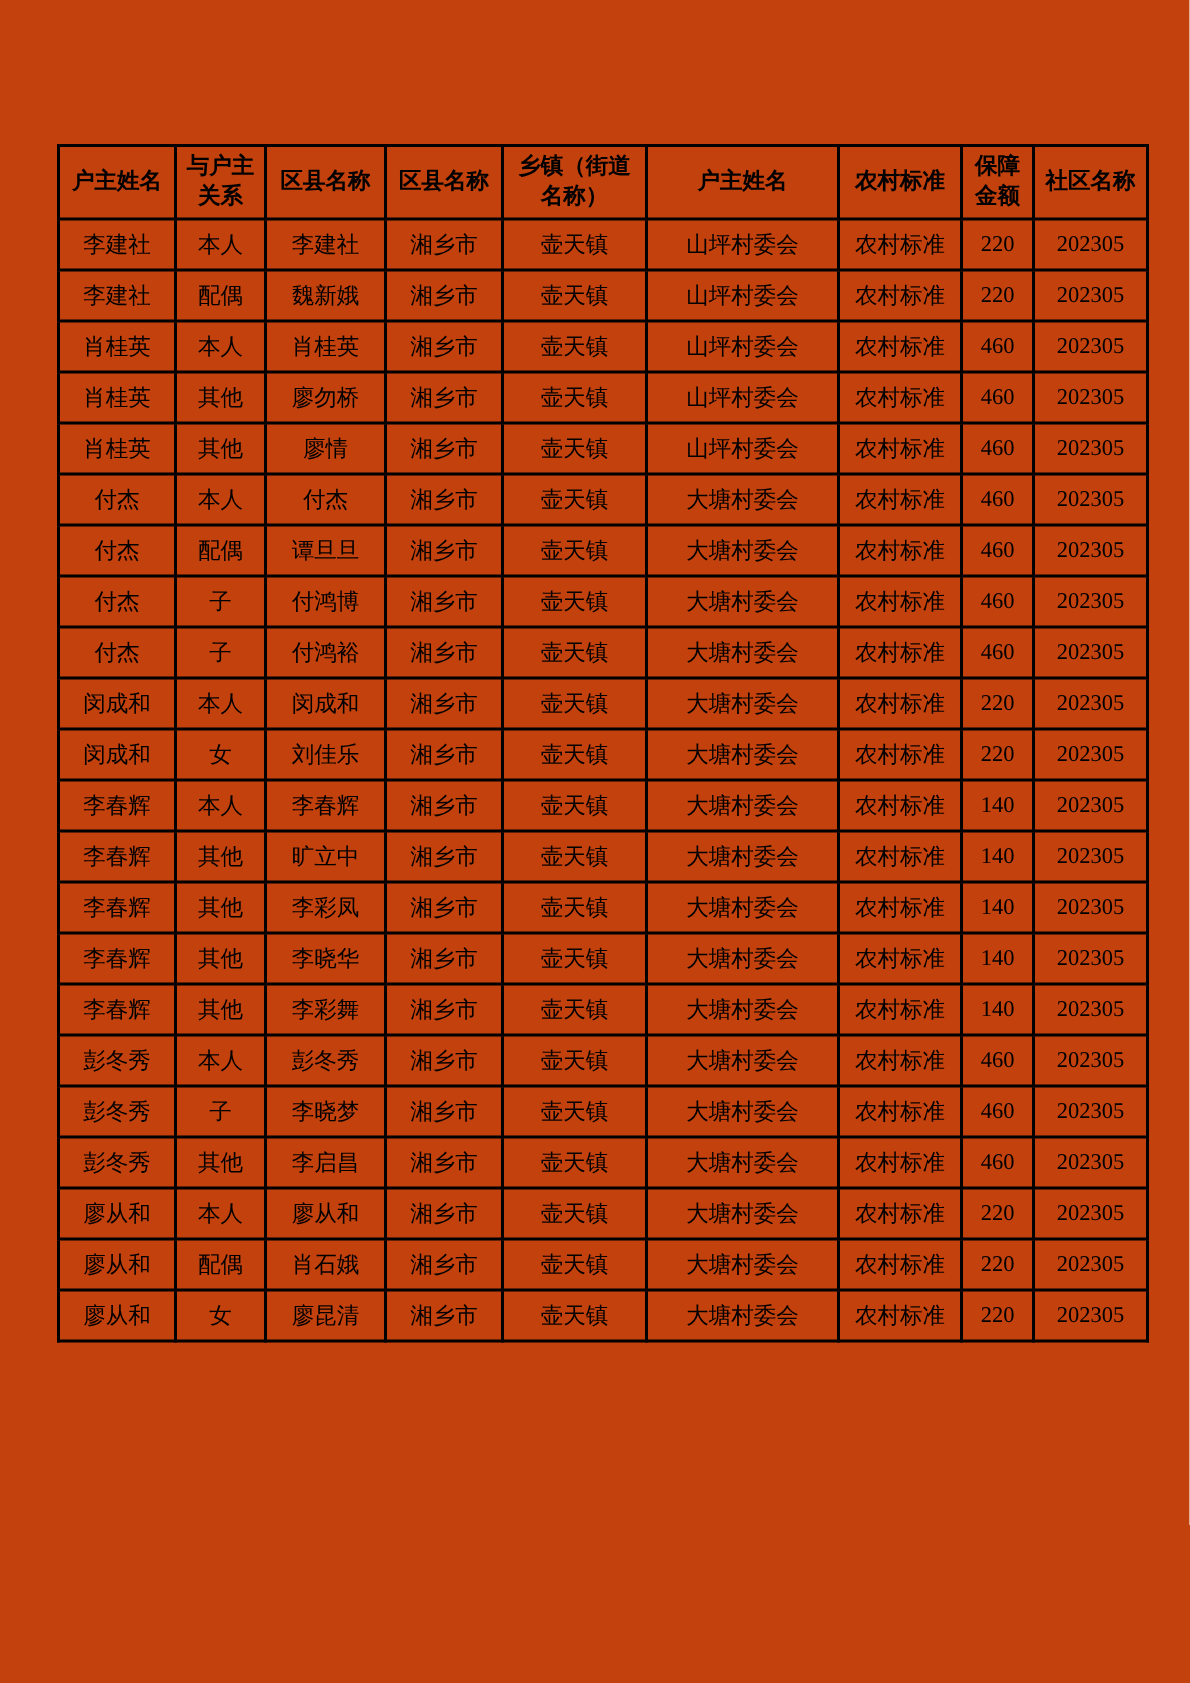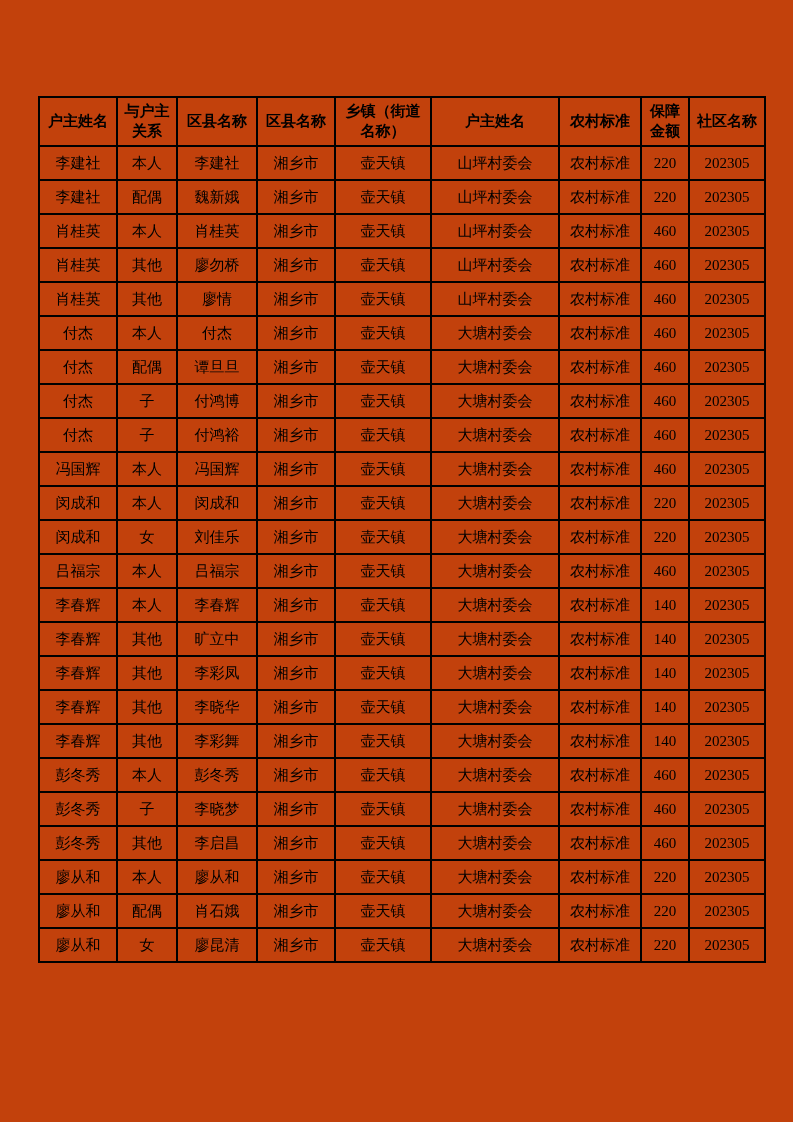--- a/index.html
+++ b/index.html
@@ -176,61 +176,39 @@
           <td>子</td>
           <td>付鸿裕</td>
           <td>湘乡市</td>
           <td>壶天镇</td>
           <td>大塘村委会</td>
           <td>农村标准</td>
           <td>460</td>
           <td>202305</td>
         </tr>
         <tr>
-          <td>冯国辉</td>
-          <td>本人</td>
-          <td>冯国辉</td>
-          <td>湘乡市</td>
-          <td>壶天镇</td>
-          <td>大塘村委会</td>
-          <td>农村标准</td>
-          <td>460</td>
-          <td>202305</td>
-        </tr>
-        <tr>
           <td>闵成和</td>
           <td>本人</td>
           <td>闵成和</td>
           <td>湘乡市</td>
           <td>壶天镇</td>
           <td>大塘村委会</td>
           <td>农村标准</td>
           <td>220</td>
           <td>202305</td>
         </tr>
         <tr>
           <td>闵成和</td>
           <td>女</td>
           <td>刘佳乐</td>
           <td>湘乡市</td>
           <td>壶天镇</td>
           <td>大塘村委会</td>
           <td>农村标准</td>
           <td>220</td>
-          <td>202305</td>
-        </tr>
-        <tr>
-          <td>吕福宗</td>
-          <td>本人</td>
-          <td>吕福宗</td>
-          <td>湘乡市</td>
-          <td>壶天镇</td>
-          <td>大塘村委会</td>
-          <td>农村标准</td>
-          <td>460</td>
           <td>202305</td>
         </tr>
         <tr>
           <td>李春辉</td>
           <td>本人</td>
           <td>李春辉</td>
           <td>湘乡市</td>
           <td>壶天镇</td>
           <td>大塘村委会</td>
           <td>农村标准</td>

